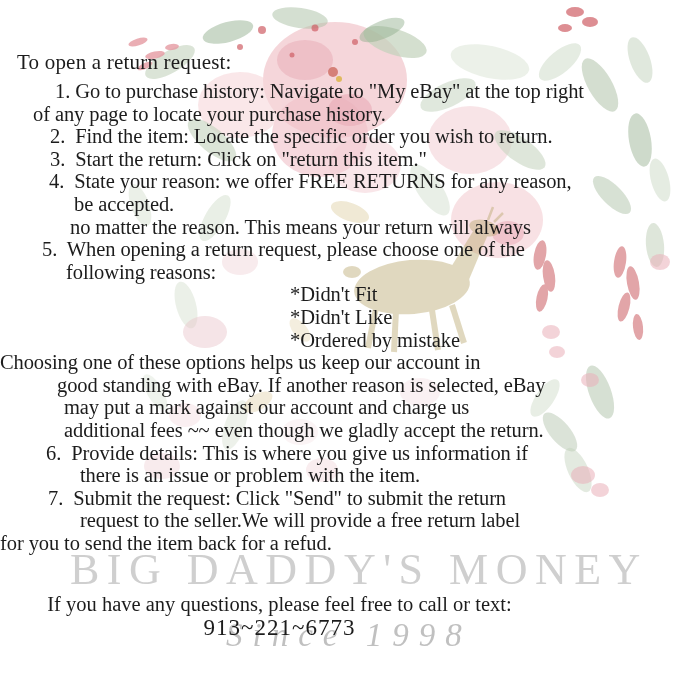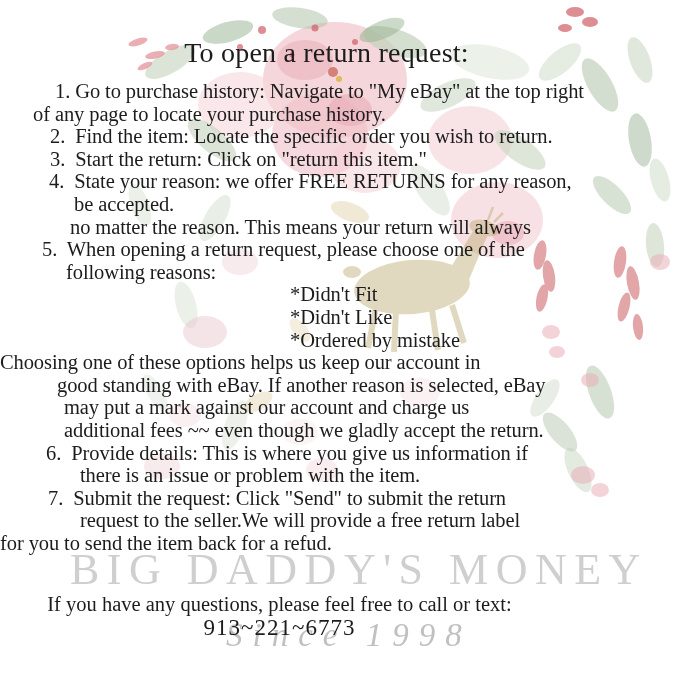--- a/index.html
+++ b/index.html
@@ -3,22 +3,22 @@
 <meta charset="utf-8">
 <style>
   html,body { margin:0; padding:0; background:#ffffff; }
   .canvas {
     position:relative; width:699px; height:687px; overflow:hidden;
     background:#ffffff; color:#1c1c1c;
     font-family:"Liberation Serif", serif;
   }
   .bg { position:absolute; left:0; top:0; width:699px; height:687px; }
   .title {
-    position:absolute; top:33px; left:0; width:645px; margin:4px;
-    text-align:center; font-size:28px; font-weight:normal; letter-spacing:0.2px;
+    position:absolute; top:33px; left:0; width:645px; margin:17px;
+    font-size:21px; font-weight:normal; letter-spacing:0.2px;
     white-space:pre;
   }
   .body-block { position:absolute; top:80px; left:0; width:553px; }
   .ln {
     white-space:pre; font-size:20.5px; line-height:22.6px; height:22.6px;
     letter-spacing:-0.1px;
   }
   .contact-block {
     position:absolute; top:575px; left:0; width:559px; text-align:center;
     font-size:20.5px; line-height:24px;margin-top:17px;

